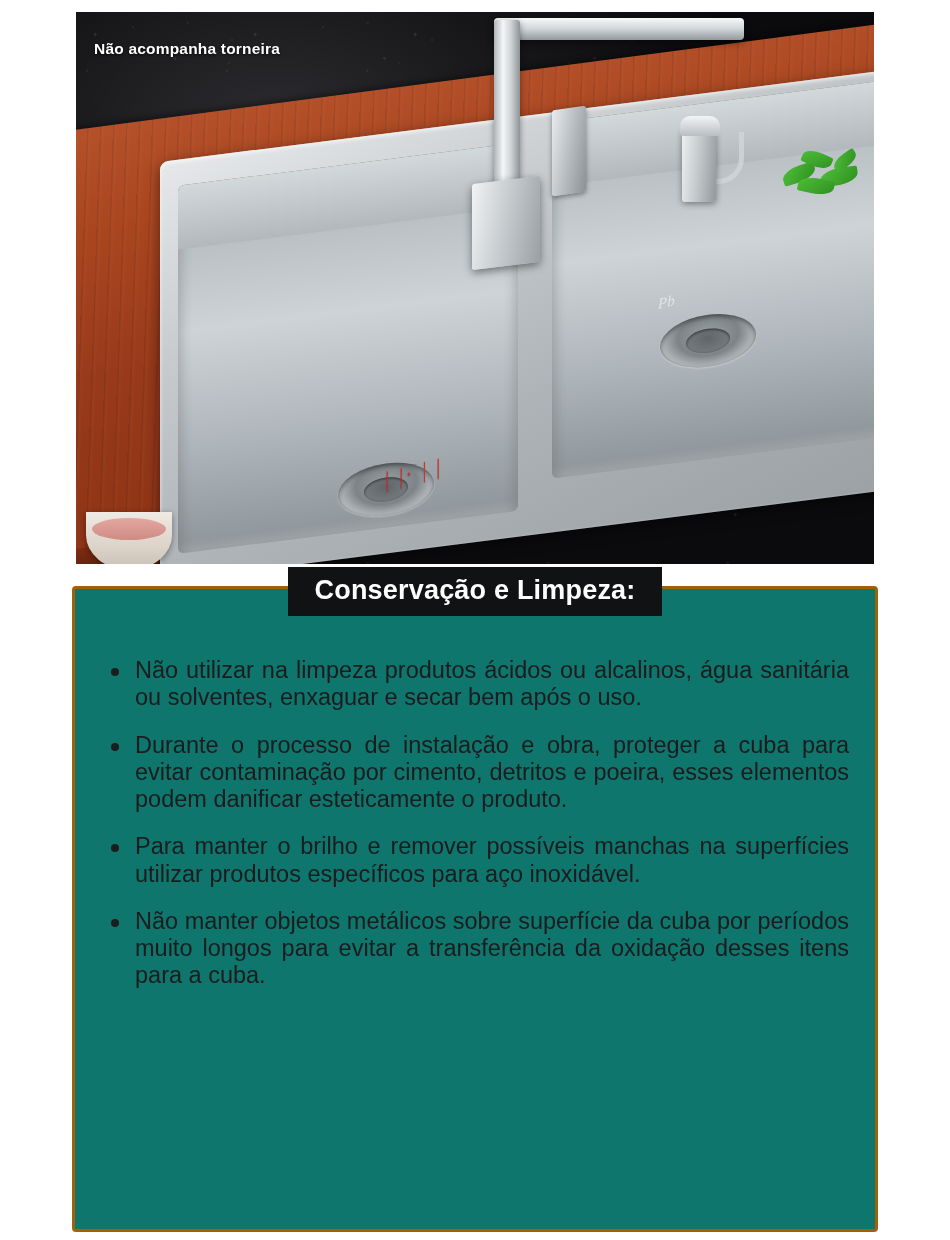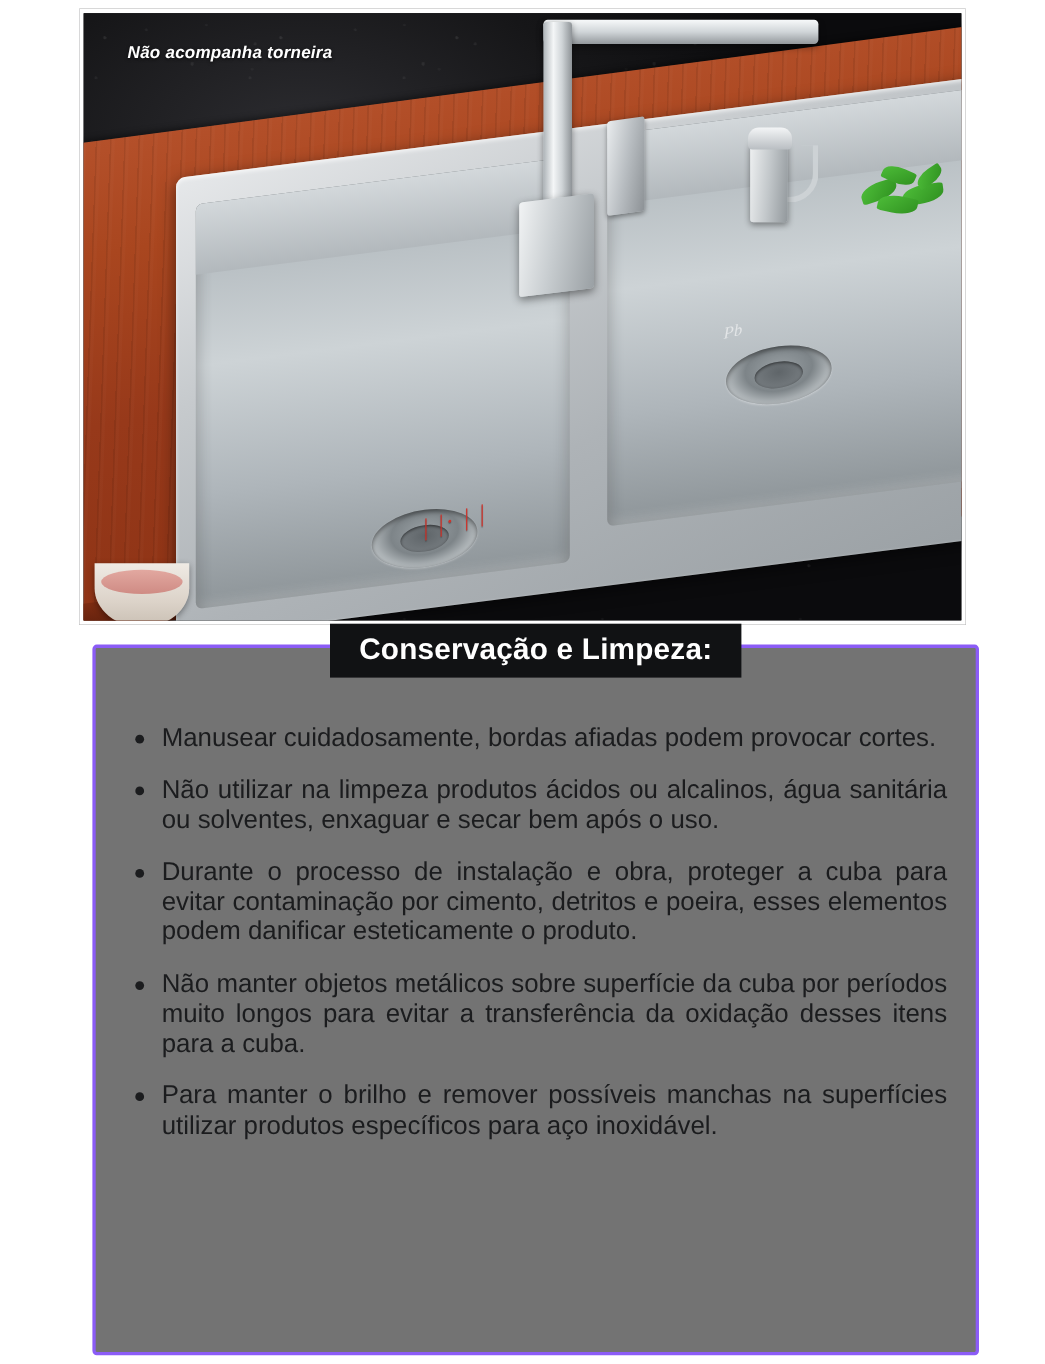--- a/index.html
+++ b/index.html
@@ -244,39 +244,38 @@
     color: rgba(255,255,255,.55);
     font-family: "Liberation Serif", serif;
     font-style: italic;
     font-size: 15px;
     transform: skewY(-7deg);
   }
 
   
   .photo-caption {
     position: absolute;
-    left: 40px; top: 28px;
+    left: 18px; top: 28px;
     color: #ffffff;
     font-size: 15.5px;
     font-weight: bold;
-    font-style: italic;
     letter-spacing: .2px;
     text-shadow: 0 1px 3px rgba(0,0,0,.8);
     z-index: 20;
   }
 
   
   .info-card {
     position: absolute;
-    left: 84px;
+    left: 72px;
     top: 586px;
     width: 806px;
     height: 646px;
-    background: #737373;
-    border: 3px solid #8b5cf6;
+    background: #0f766e;
+    border: 3px solid #a16207;
     border-radius: 4px;
   }
 
   .card-title-wrap {
     position: absolute;
     left: 0; right: 0; top: -22px;
     display: flex;
     justify-content: center;
   }
   .card-title {
@@ -375,21 +374,20 @@
       <div class="photo-caption">Não acompanha torneira</div>
     </div>
   </div>
 
   <div class="info-card">
     <div class="card-title-wrap">
       <div class="card-title">Conservação e Limpeza:</div>
     </div>
 
     <ul class="bullet-list">
-      <li class="bullet-item">Manusear cuidadosamente, bordas afiadas podem provocar cortes.</li>
       <li class="bullet-item">Não utilizar na limpeza produtos ácidos ou alcalinos, água sanitária ou solventes, enxaguar e secar bem após o uso.</li>
       <li class="bullet-item">Durante o processo de instalação e obra, proteger a cuba para evitar contaminação por cimento, detritos e poeira, esses elementos podem danificar esteticamente o produto.</li>
+      <li class="bullet-item">Para manter o brilho e remover possíveis manchas na superfícies utilizar produtos específicos para aço inoxidável.</li>
       <li class="bullet-item">Não manter objetos metálicos sobre superfície da cuba por períodos muito longos para evitar a transferência da oxidação desses itens para a cuba.</li>
-      <li class="bullet-item">Para manter o brilho e remover possíveis manchas na superfícies utilizar produtos específicos para aço inoxidável.</li>
     </ul>
   </div>
 
 </div>
 
 </body></html>

